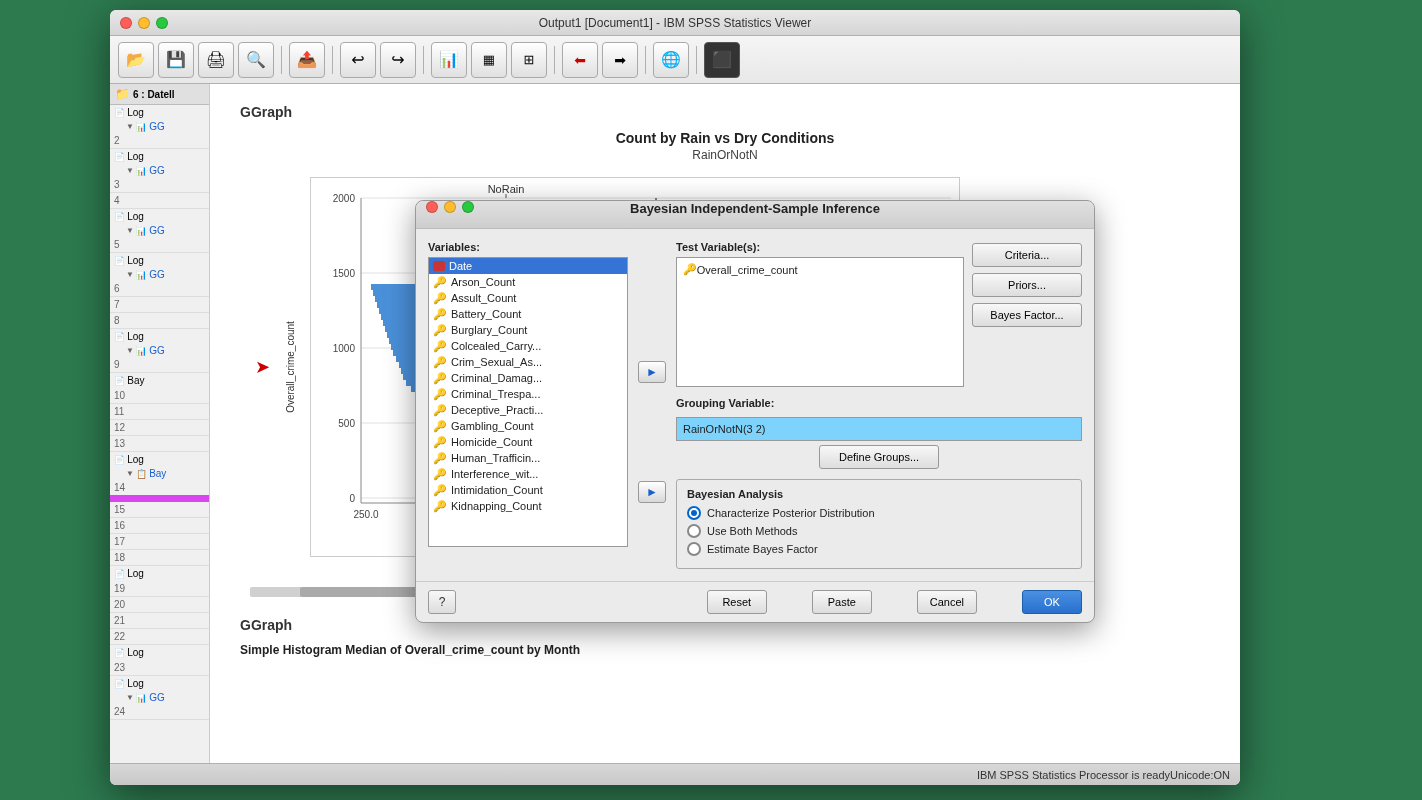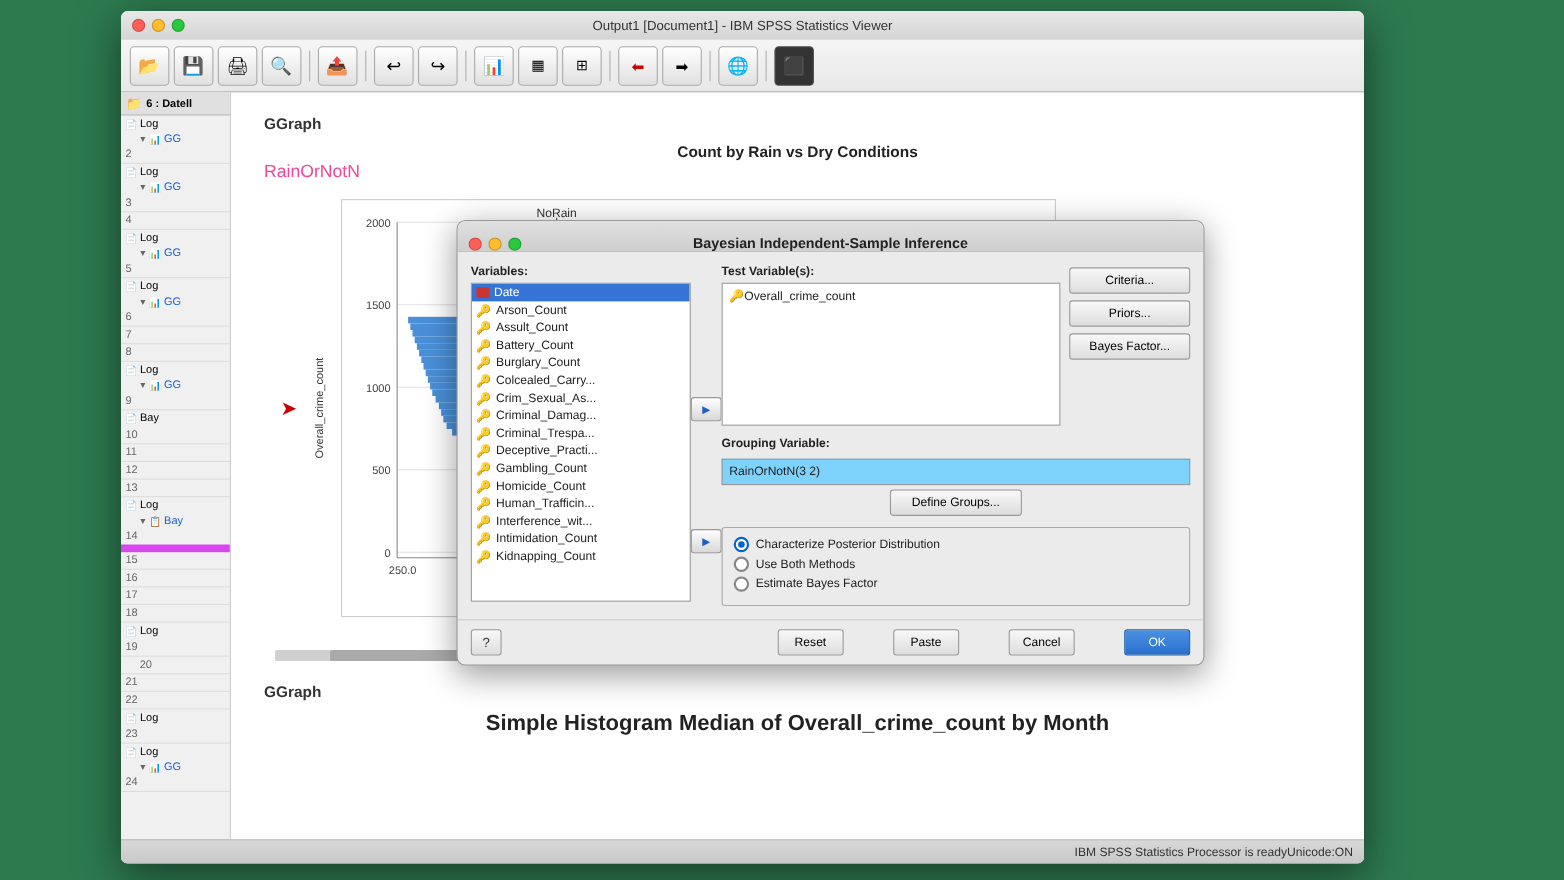--- a/index.html
+++ b/index.html
@@ -124,23 +124,23 @@
       margin-bottom: 30px;
     }
     .chart-main-title {
       font-size: 14px;
       font-weight: bold;
       text-align: center;
       color: #222;
       margin-bottom: 2px;
     }
     .chart-subtitle {
-      font-size: 16px;
-      text-align: left;
-      color: #ec4899;
+      font-size: 12px;
+      text-align: center;
+      color: #404040;
       margin-bottom: 15px;
     }
 
     
     .status-bar {
       height: 22px;
       background: linear-gradient(to bottom, #d8d8d8, #c8c8c8);
       border-top: 1px solid #b0b0b0;
       display: flex;
       align-items: center;
@@ -166,41 +166,42 @@
       border: 1px solid #999;
       border-radius: 8px;
       box-shadow: 0 8px 30px rgba(0,0,0,0.4);
       pointer-events: all;
       overflow: hidden;
     }
     .dialog-titlebar {
       background: linear-gradient(to bottom, #e0e0e0, #cecece);
       height: 28px;
       display: flex;
-      align-items: flex-end;
+      align-items: flex-start;
       padding: 0 10px;
       border-bottom: 1px solid #bbb;
       position: relative;
       border-radius: 8px 8px 0 0;
     }
     .dialog-traffic {
       display: flex;
       gap: 6px;
     }
     .dialog-title-text {
       position: absolute;
       left: 50%;
       transform: translateX(-50%);
       font-size: 13px;
       font-weight: bold;
       color: #222;
     }
     .dialog-body {
       display: flex;
       padding: 12px;
+      gap: 10px;
     }
 
     
     .variables-panel {
       display: flex;
       flex-direction: column;
       width: 200px;
     }
     .panel-label {
       font-size: 11px;
@@ -417,23 +418,22 @@
       line-height: 22px;
       margin-left: 37px;
     }
     .footer-btn-ok {
       background: linear-gradient(to bottom, #4a90e2, #2870cc);
       color: #fff;
       border-color: #1a5faa;
     }
 
     .second-chart-title {
-      font-size: 20px;
+      font-size: 12px;
       font-weight: bold;
-      text-align: center;
       color: #222;
       margin-top: 10px;
     }
   </style>
 </head>
 <body>
 
 <div class="spss-window">
 
   <div class="title-bar">
@@ -562,21 +562,21 @@
       <div style="padding:2px 4px; border-bottom:1px solid #ddd; font-size:10px; color:#666;">16</div>
       <div style="padding:2px 4px; border-bottom:1px solid #ddd; font-size:10px; color:#666;">17</div>
       <div style="padding:2px 4px; border-bottom:1px solid #ddd; font-size:10px; color:#666;">18</div>
 
       <div style="display:flex; align-items:center; padding:2px 4px; gap:2px;">
         <span style="font-size:9px;">📄</span>
           <span style="font-size:10px;">Log</span>
       </div>
 
       <div style="padding:2px 4px; border-bottom:1px solid #ddd; font-size:10px; color:#666;">19</div>
-      <div style="padding:2px 17px; border-bottom:1px solid #ddd; font-size:10px; color:#666;">20</div>
+      <div style="padding:2px 4px; border-bottom:1px solid #ddd; font-size:10px; color:#666;">20</div>
       <div style="padding:2px 4px; border-bottom:1px solid #ddd; font-size:10px; color:#666;">21</div>
       <div style="padding:2px 4px; border-bottom:1px solid #ddd; font-size:10px; color:#666;">22</div>
 
       <div style="display:flex; align-items:center; padding:2px 4px; gap:2px;">
         <span style="font-size:9px;">📄</span>
           <span style="font-size:10px;">Log</span>
       </div>
 
       <div style="padding:2px 4px; border-bottom:1px solid #ddd; font-size:10px; color:#666;">23</div>
 
@@ -839,20 +839,21 @@
 
           <div class="grouping-section">
             <div class="panel-label">Grouping Variable:</div>
             <input class="grouping-input" type="text" readonly="" value="RainOrNotN(3 2)" style="">
             <div style="display:flex; justify-content:center;">
               <button class="define-btn">Define Groups...</button>
             </div>
           </div>
 
           <div class="bayes-section">
+            <div class="bayes-section-title">Bayesian Analysis</div>
 
             <div class="radio-row">
               <div class="radio-circle selected">
                 <div class="radio-dot"></div>
               </div>
               <span>Characterize Posterior Distribution</span>
             </div>
 
             <div class="radio-row">
               <div class="radio-circle"></div>

